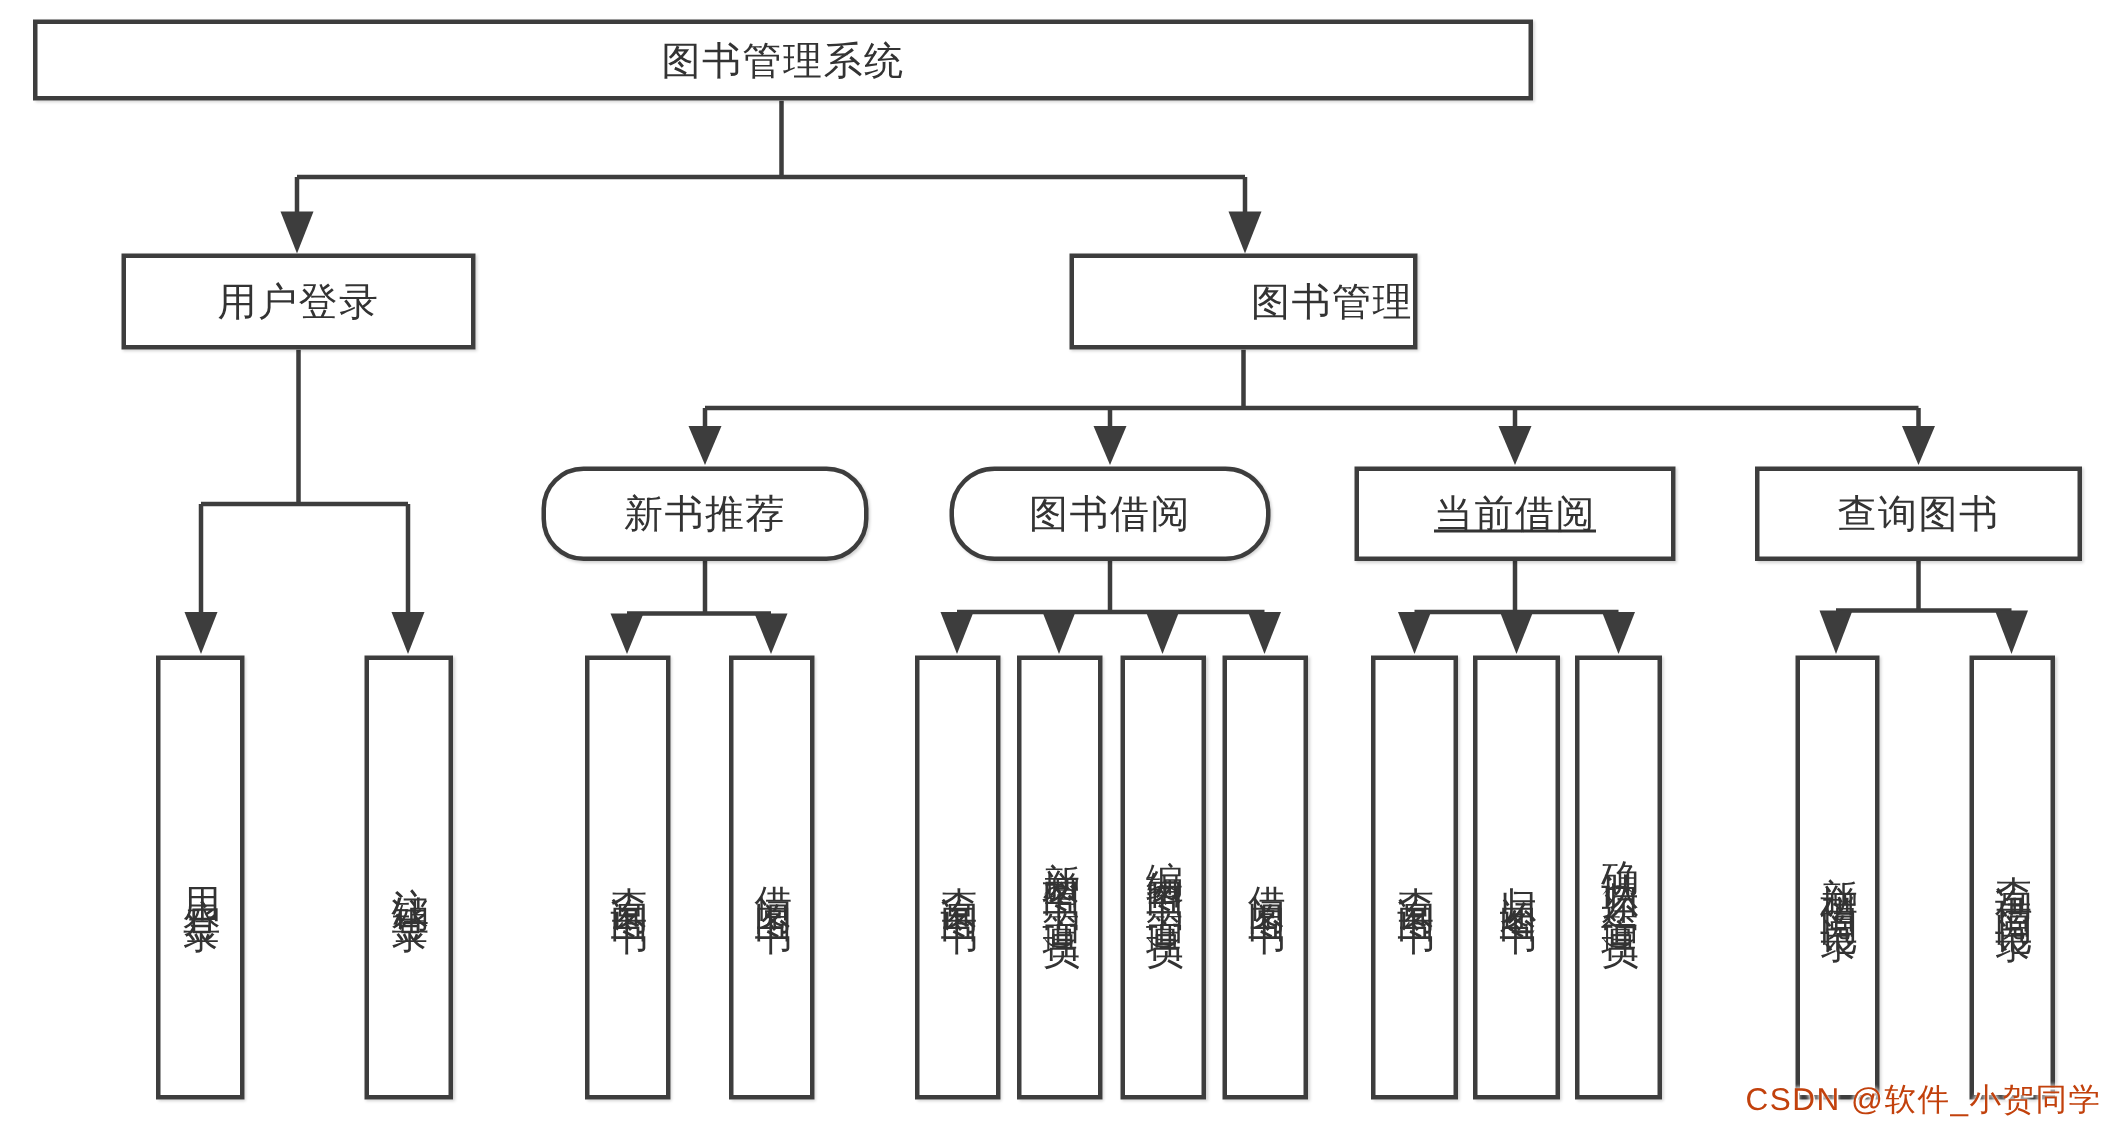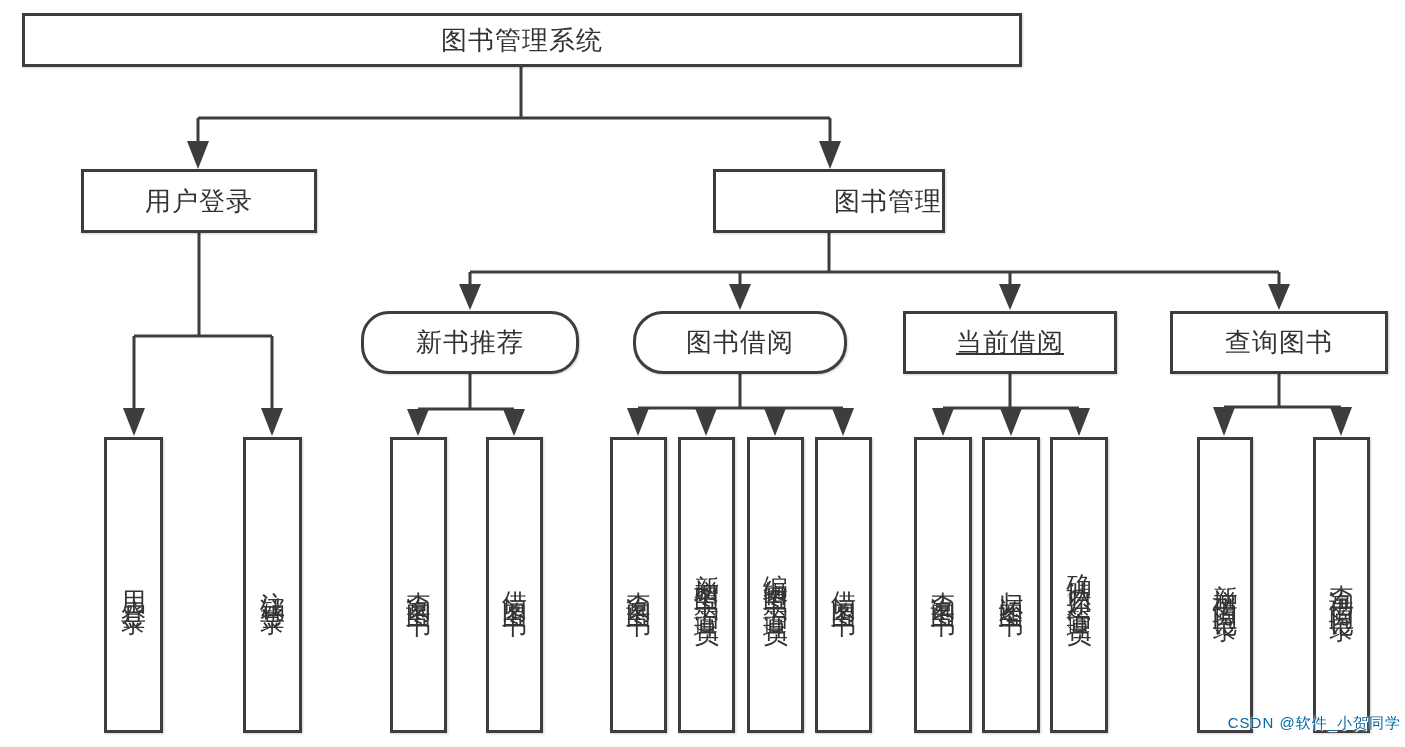--- a/index.html
+++ b/index.html
@@ -44,23 +44,23 @@
   .node.v-text .vlabel {
     writing-mode: vertical-rl;
     text-orientation: mixed;
     letter-spacing: 7px;
     line-height: 1;
     white-space: nowrap;
   }
   .watermark {
     position: absolute;
     right: 4px;
-    bottom: 14px;
-    font-size: 15px;
-    color: #0369a1;
+    bottom: 0;
+    font-size: 21px;
+    color: #c2410c;
     letter-spacing: 1px;
     white-space: nowrap;
     text-shadow: 0 0 3px #ffffff, 0 0 3px #ffffff, 1px 1px 0 #ffffff;
   }
 </style>
 </head>
 <body>
 
 <div class="stage">
 

